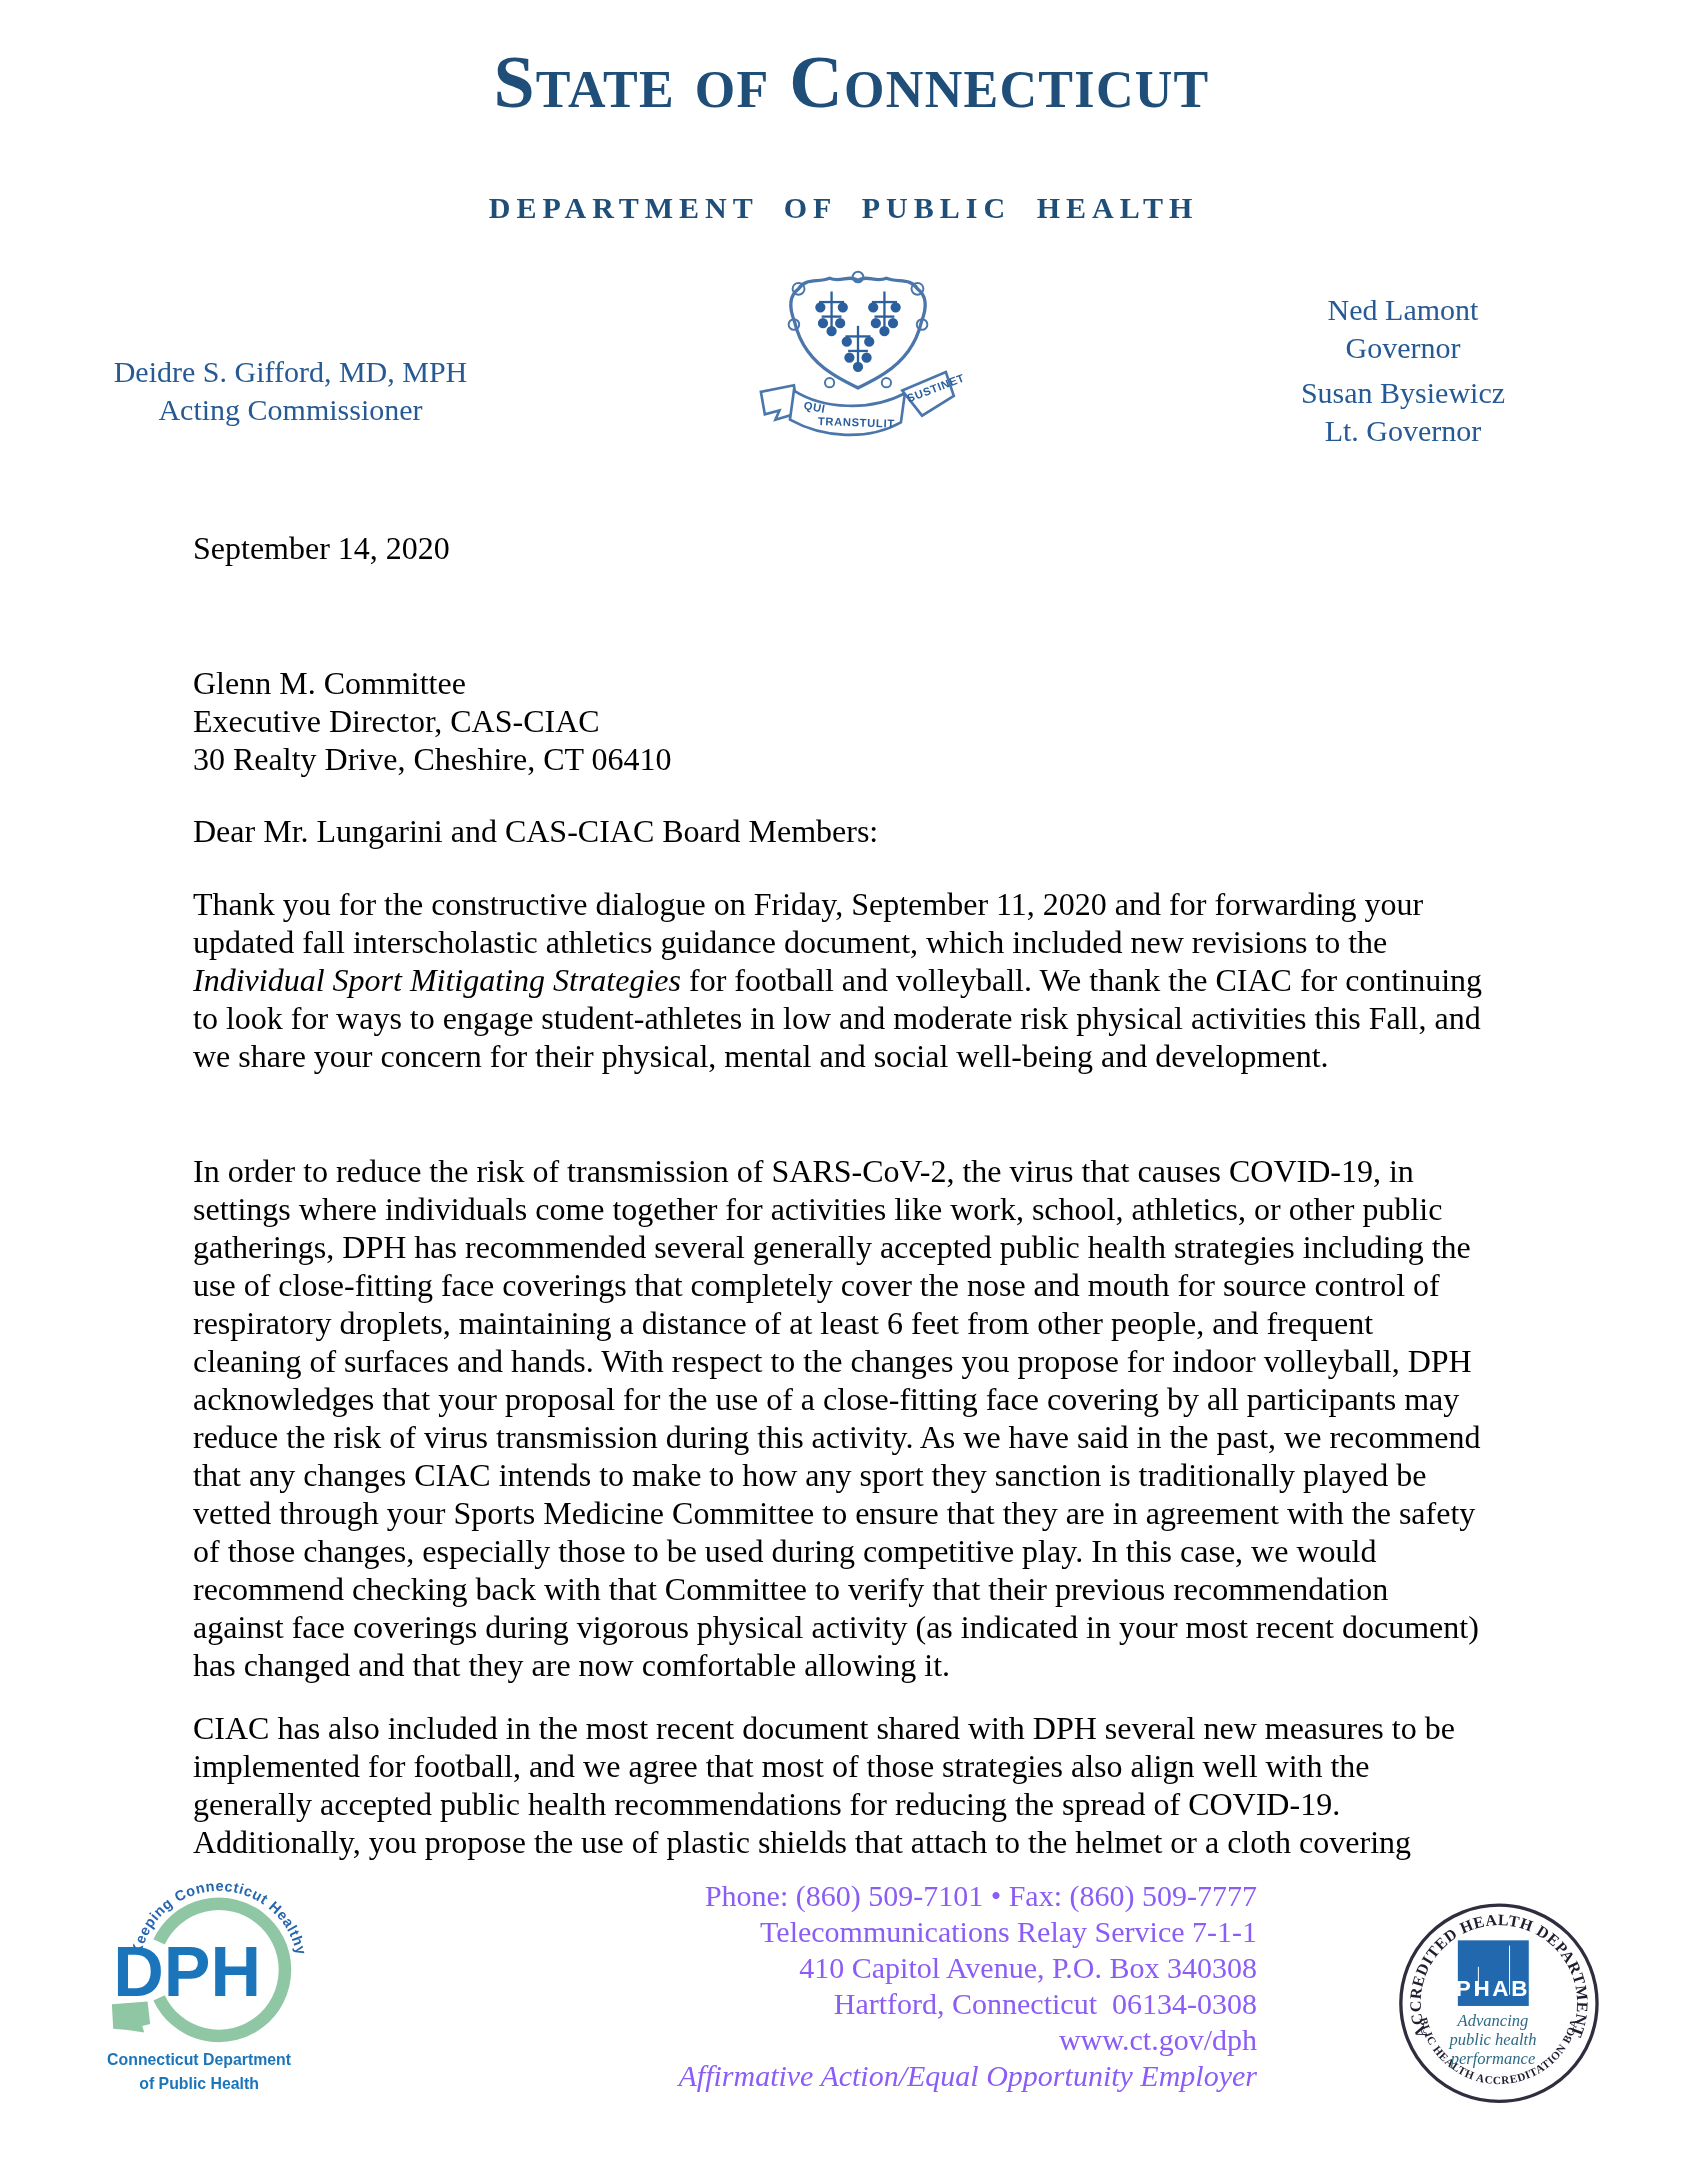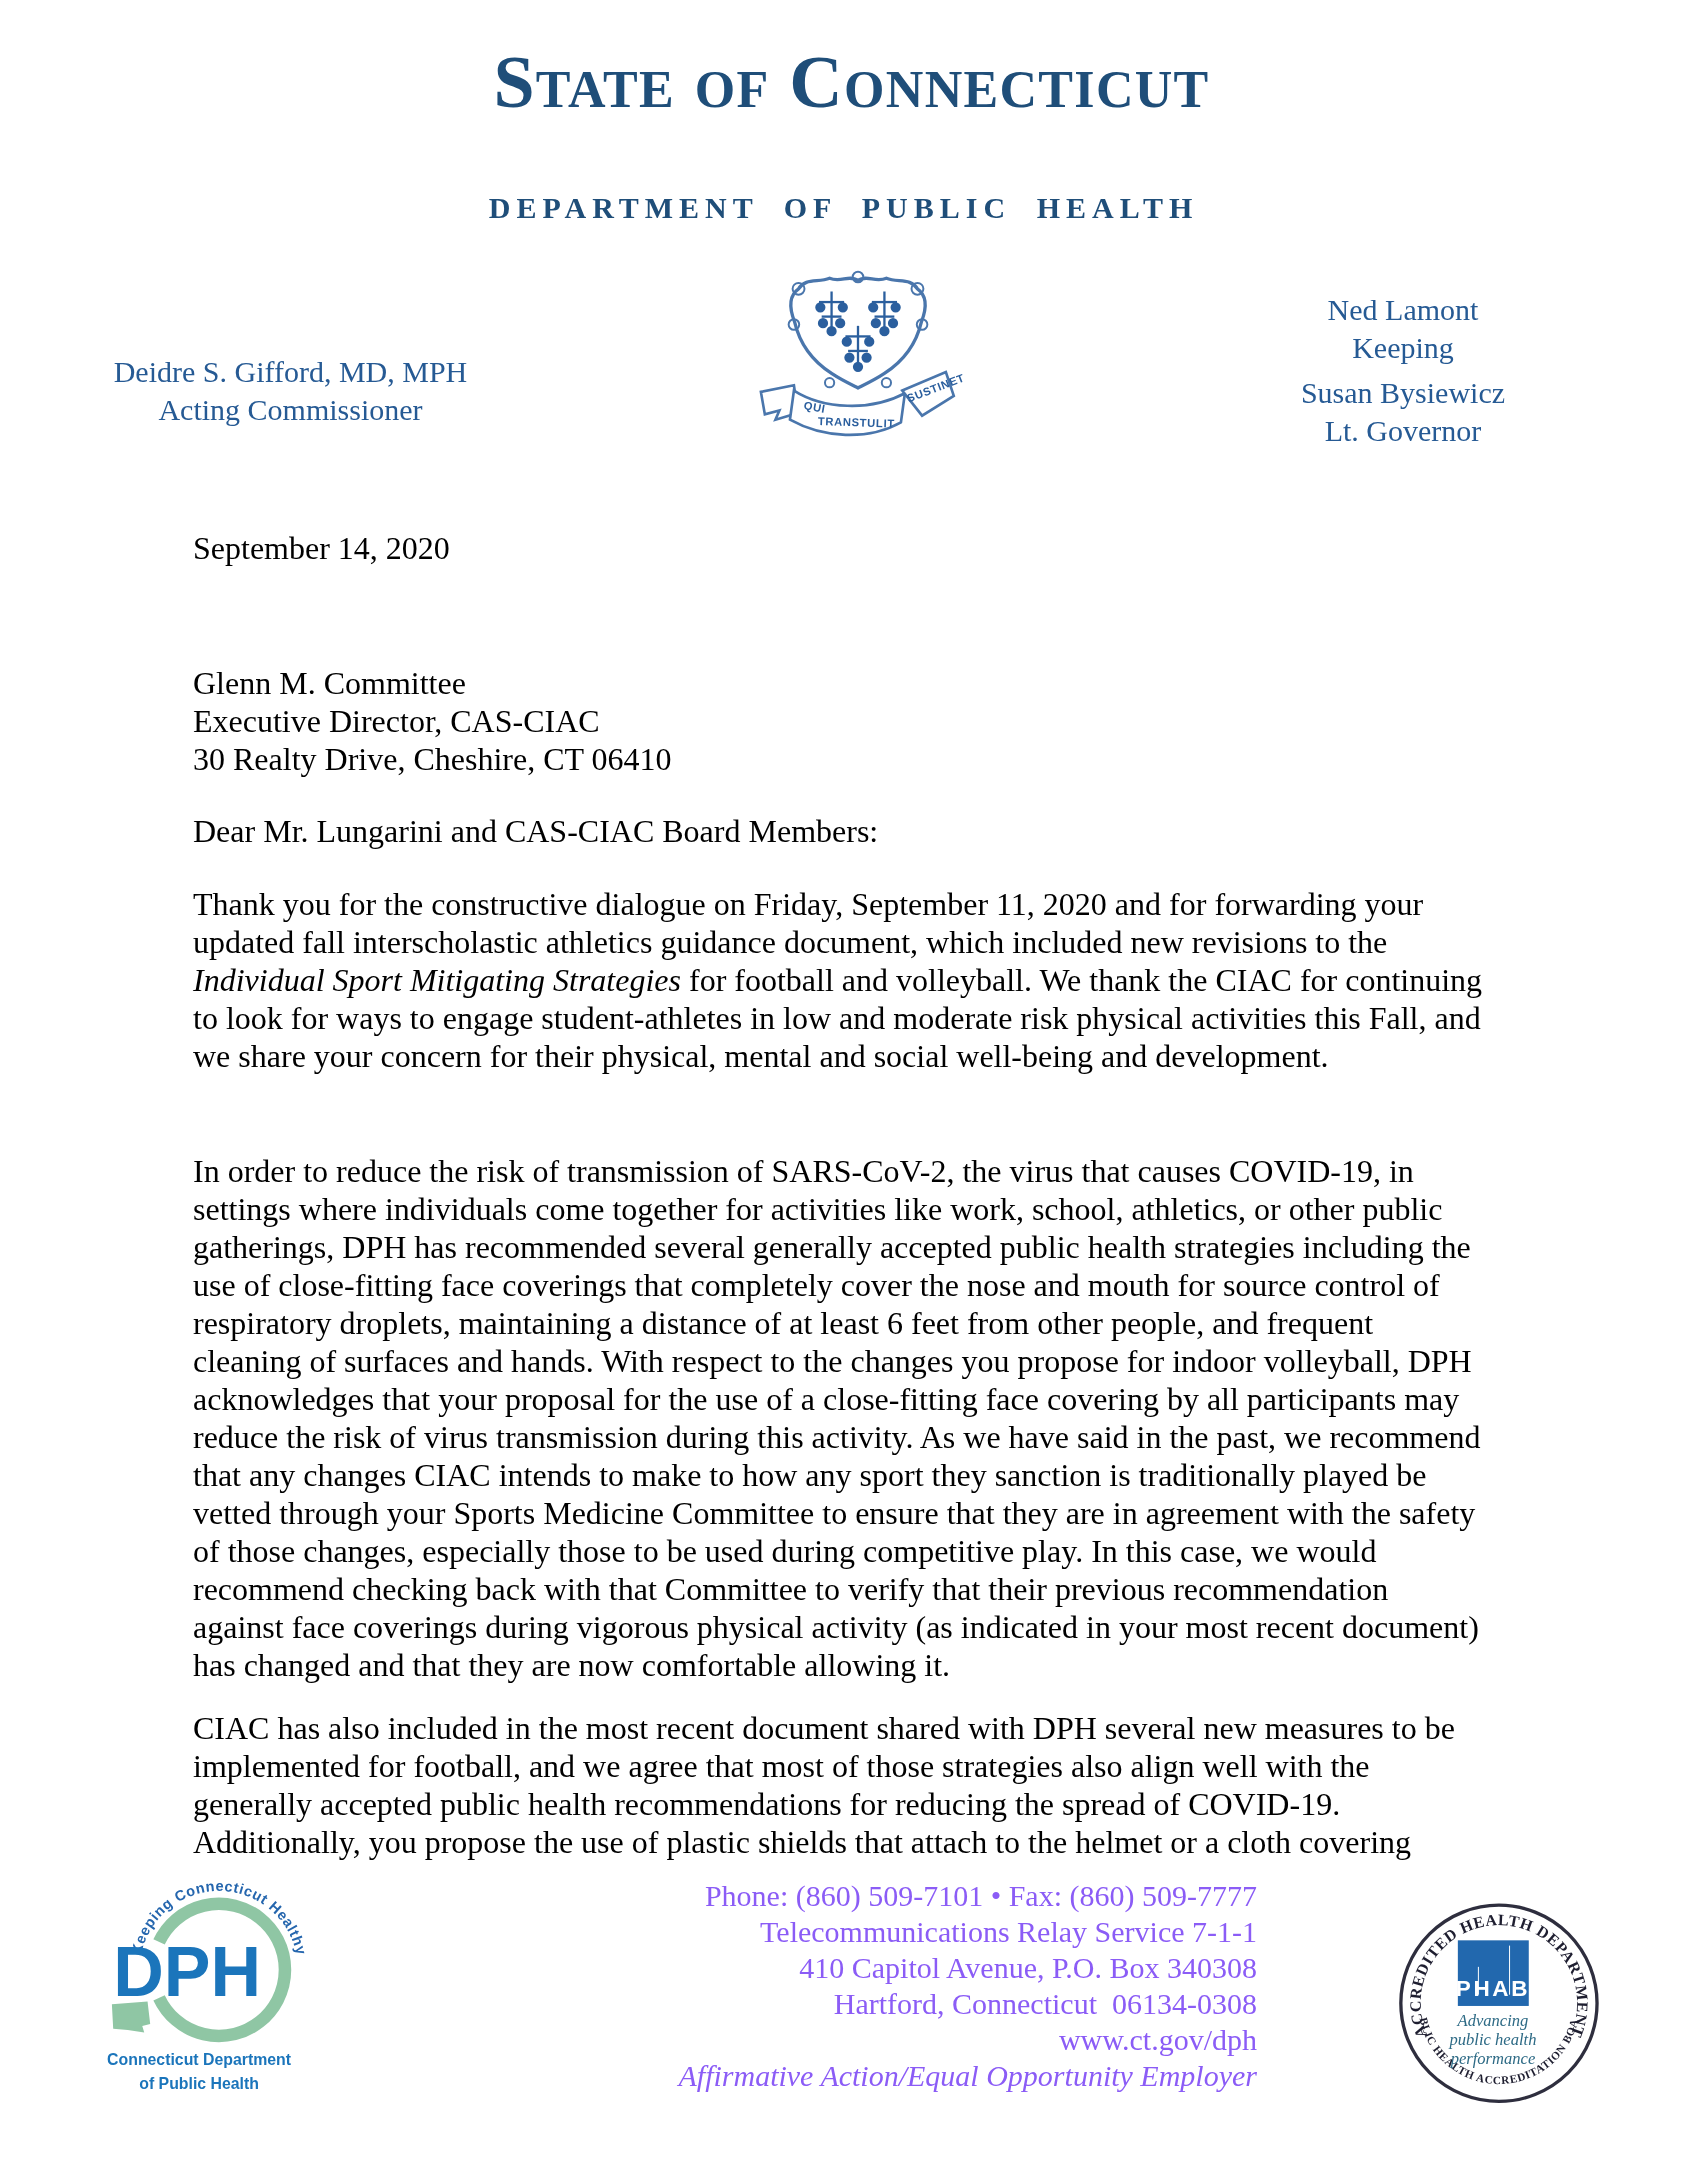--- a/index.html
+++ b/index.html
@@ -149,21 +149,21 @@
       </g>
       <text class="seal-motto" x="82" y="224" transform="rotate(10 82 224)">QUI</text>
       <text class="seal-motto" x="104" y="248" transform="rotate(2 104 248)">TRANSTULIT</text>
       <text class="seal-motto" x="242" y="214" transform="rotate(-21 242 214)">SUSTINET</text>
     </svg>
   </div>
 
   <div class="governors">
     <div class="gov-group">
       <div>Ned Lamont</div>
-      <div>Keeping</div>
+      <div>Governor</div>
     </div>
     <div class="gov-group">
       <div>Susan Bysiewicz</div>
       <div>Lt. Governor</div>
     </div>
   </div>
 
   <div class="letter-block b-date">September 14, 2020</div>
 
   <div class="letter-block b-recipient">

